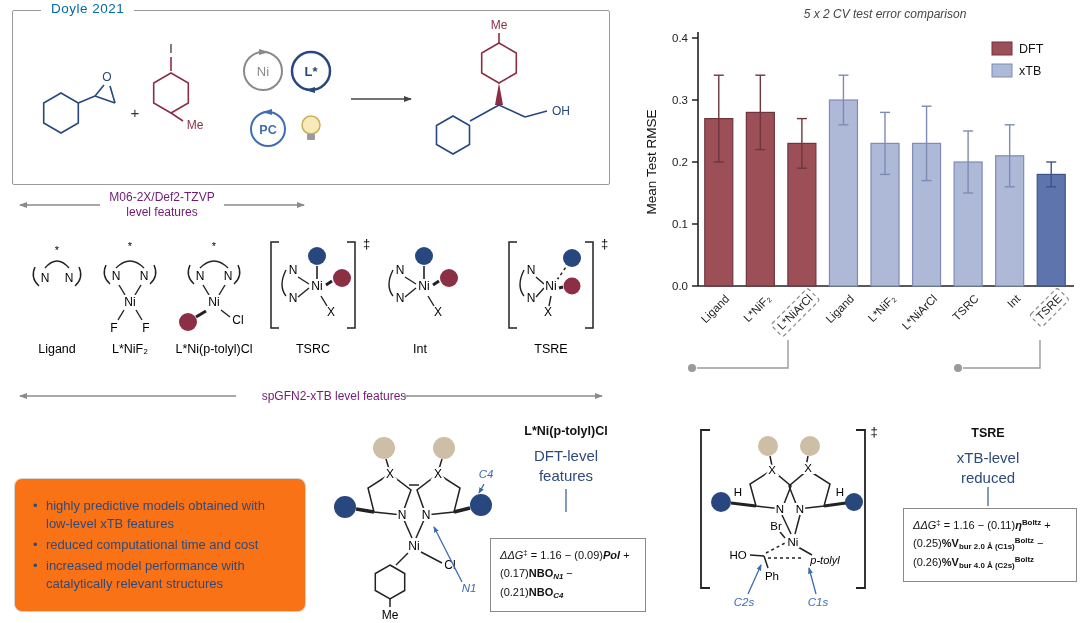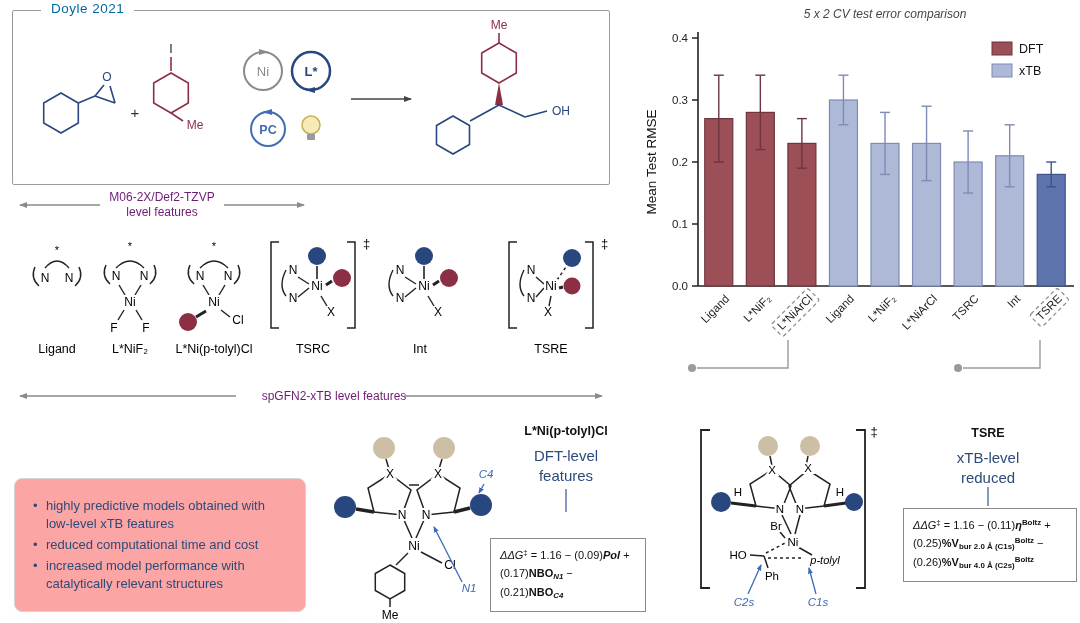--- a/index.html
+++ b/index.html
@@ -6,21 +6,21 @@
   html,body{width:1080px;height:623px;background:#fff;overflow:hidden;
     font-family:"Liberation Sans","DejaVu Sans",sans-serif;color:#1a1a1a}
   .abs{position:absolute}
   #canvas{position:relative;width:1080px;height:623px;background:#fff}
   svg text{font-family:"Liberation Sans","DejaVu Sans",sans-serif}
   .halo{paint-order:stroke;stroke:#fff;stroke-width:4px}
   .scheme-box{left:12px;top:10px;width:598px;height:175px;border:1.5px solid #9a9a9a;border-radius:2px}
   .scheme-title{position:absolute;left:28px;top:-10px;background:#fff;padding:0 10px;
     font-size:13.5px;color:#0369a1;letter-spacing:.5px}
   .lvl-label{font-size:12px;color:#701a75;text-align:center;line-height:1.25}
-  .bullets-box{left:14px;top:478px;width:292px;height:134px;background:#fca5a5;border:1px solid #d5d5d5;
+  .bullets-box{left:14px;top:478px;width:292px;height:134px;background:#f97316;border:1px solid #d5d5d5;
     border-radius:8px;padding:14px 18px;display:flex;flex-direction:column;justify-content:center}
   .bullets-box li{list-style:none;position:relative;padding-left:13px;color:#2d4a7a;
     font-size:13px;line-height:1.4;margin:3px 0}
   .bullets-box li::before{content:"•";position:absolute;left:0;color:#2d4a7a}
   .panel-title{text-align:center}
   .pt-main{font-weight:700;font-size:12.5px;color:#111}
   .pt-sub{margin:8px auto 0;color:#2d4a7a;font-size:15px;width:70px;line-height:1.3}
   .eq-box{border:1.2px solid #8a8a8a;background:#fff;padding:8px 9px;font-size:11px;line-height:1.6;color:#111}
   .tk-i{font-style:italic}.tk-b{font-weight:700}
   .tk-sub{font-size:.72em;vertical-align:-.3em}

